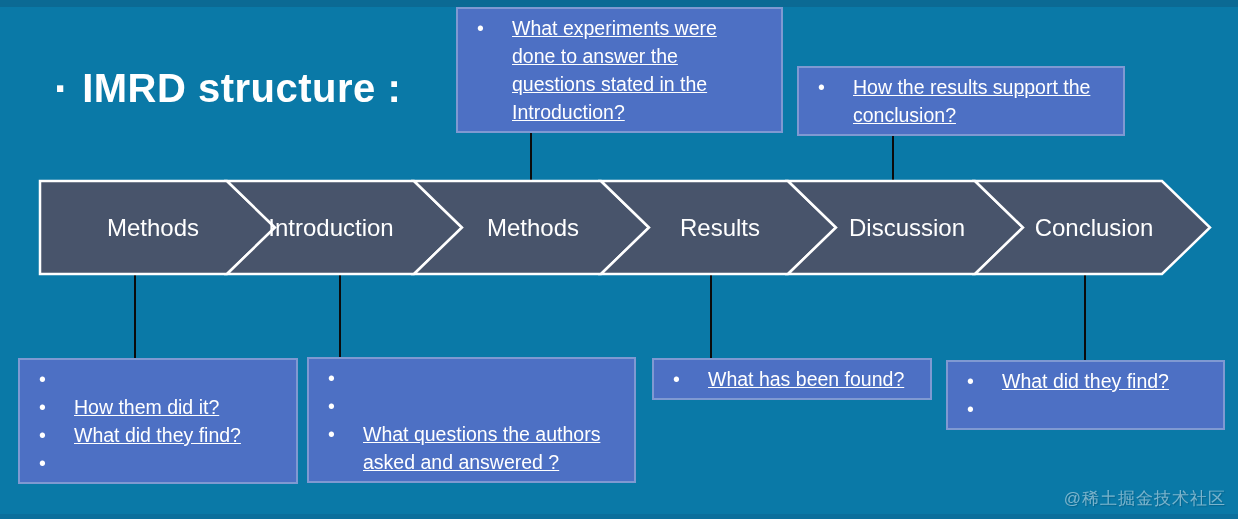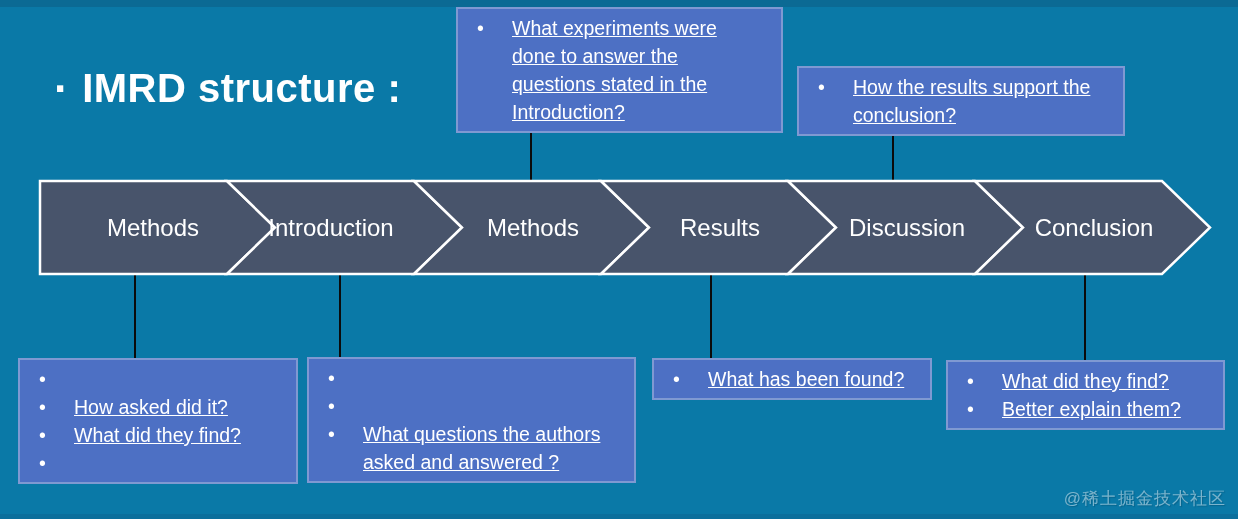--- a/index.html
+++ b/index.html
@@ -94,21 +94,21 @@
       <span class="txt">How the results support the conclusion?</span>
     </div>
   </div>
 
   <div class="callout" style="left:18px;top:358px;width:280px;">
     <div class="row">
       <span class="blt">•</span>
     </div>
     <div class="row">
       <span class="blt">•</span>
-      <span class="txt">How asked did it?</span>
+      <span class="txt">How them did it?</span>
     </div>
     <div class="row">
       <span class="blt">•</span>
       <span class="txt">What did they find?</span>
     </div>
     <div class="row">
       <span class="blt">•</span>
     </div>
   </div>
 
@@ -132,19 +132,18 @@
     </div>
   </div>
 
   <div class="callout" style="left:946px;top:360px;width:279px;">
     <div class="row">
       <span class="blt">•</span>
       <span class="txt">What did they find?</span>
     </div>
     <div class="row">
       <span class="blt">•</span>
-      <span class="txt">Better explain them?</span>
     </div>
   </div>
 
   <div class="watermark">@稀土掘金技术社区</div>
 
 </div>
 
 </body></html>

